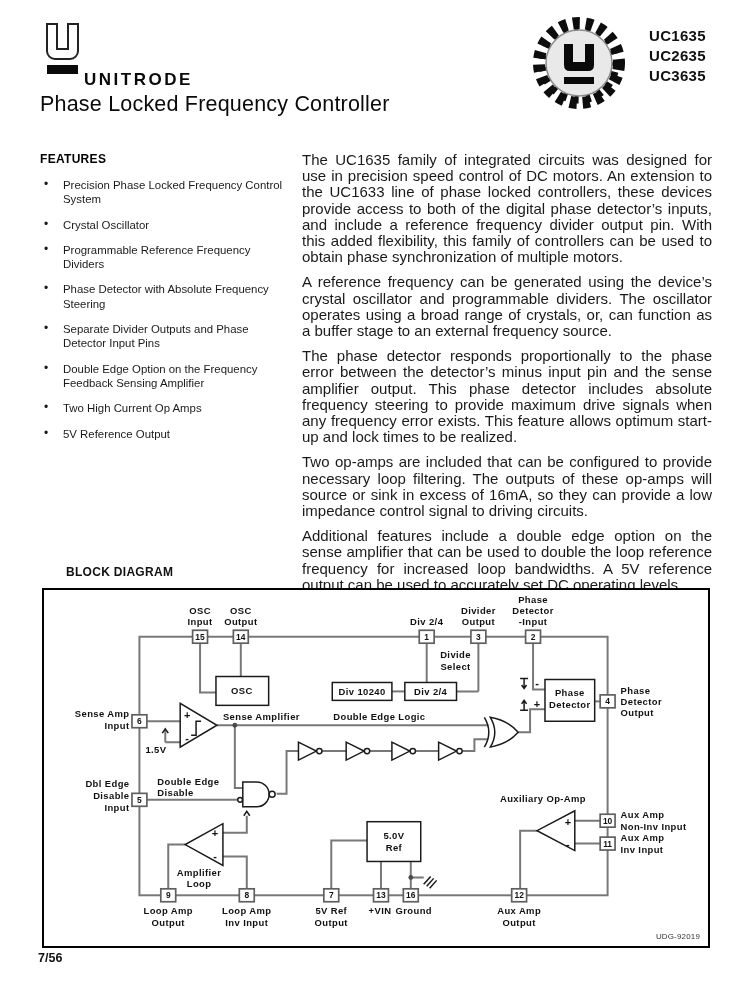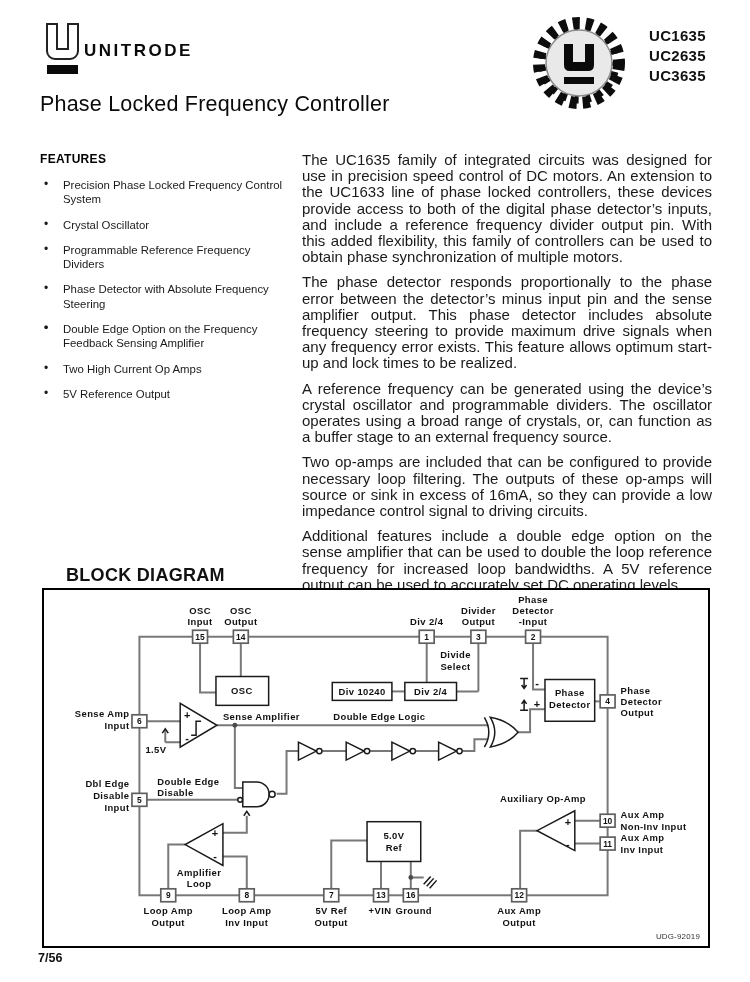--- a/index.html
+++ b/index.html
@@ -1,35 +1,35 @@
 <!DOCTYPE html>
 <html><head>
 <meta charset="utf-8">
 <style>
   html,body{margin:0;padding:0;}
   body{width:750px;height:982px;background:#ffffff;position:relative;
        font-family:"Liberation Sans",sans-serif;color:#111;overflow:hidden;}
   .abs{position:absolute;}
 
   
-  .brand-text{left:84px;top:41px;font-size:17px;font-weight:800;letter-spacing:2.5px;color:#0a0a0a;}
+  .brand-text{left:84px;top:70px;font-size:17px;font-weight:800;letter-spacing:2.5px;color:#0a0a0a;}
   .part-numbers{left:649px;top:26px;text-align:left;}
   .part-numbers .pn{font-size:15px;font-weight:700;line-height:20px;letter-spacing:0.3px;}
   .page-title{left:40px;top:92px;font-size:21.5px;letter-spacing:0.2px;color:#0a0a0a;text-align:center;}
 
   
   .features{left:40px;top:152px;width:254px;}
   .col-heading{font-size:12px;font-weight:700;letter-spacing:0.3px;margin:0 0 12px 0;color:#000;}
   .feat-item{position:relative;padding-left:23px;margin-bottom:11px;font-size:11.4px;line-height:14.3px;color:#1a1a1a;}
   .feat-item .bullet{position:absolute;left:4px;top:-1px;font-size:12px;}
   .description{left:302px;top:152px;width:410px;}
   .description p{margin:0 0 9px 0;font-size:15px;line-height:16.2px;text-align:justify;color:#1a1a1a;}
 
   
-  .bd-heading{left:40px;top:565px;font-size:18px;font-weight:700;letter-spacing:0.3px;padding-left:26px;}
+  .bd-heading{left:40px;top:565px;font-size:12px;font-weight:700;letter-spacing:0.3px;padding-left:26px;}
   .diagram-frame{left:42px;top:588px;width:664px;height:356px;border:2px solid #000;background:#fff;}
   .diag{position:absolute;left:0;top:0;}
   .diag text{font-family:"Liberation Sans",sans-serif;font-weight:bold;font-size:9.5px;fill:#111;letter-spacing:0.4px;}
   .diag text.pnum{font-size:8.5px;letter-spacing:0;}
   .diag text.sign{font-size:11px;letter-spacing:0;}
   .diag text.udg{font-size:8px;font-weight:normal;fill:#333;letter-spacing:0.2px;}
   .wire{stroke:#787878;stroke-width:2;fill:none;}
   .blk{stroke:#1a1a1a;stroke-width:1.5;fill:#ffffff;}
   .gate{stroke:#1a1a1a;stroke-width:1.5;fill:#ffffff;}
   .pinbox{stroke:#5f5f5f;stroke-width:1.7;fill:#ffffff;}
@@ -89,20 +89,21 @@
         <span>Programmable Reference Frequency Dividers</span>
       </div>
 
       <div class="feat-item">
         <span class="bullet">•</span>
         <span>Phase Detector with Absolute Frequency Steering</span>
       </div>
 
       <div class="feat-item">
         <span class="bullet">•</span>
+        <span>Separate Divider Outputs and Phase Detector Input Pins</span>
       </div>
 
       <div class="feat-item">
         <span class="bullet">•</span>
         <span>Double Edge Option on the Frequency Feedback Sensing Amplifier</span>
       </div>
 
       <div class="feat-item">
         <span class="bullet">•</span>
         <span>Two High Current Op Amps</span>
@@ -112,22 +113,22 @@
         <span class="bullet">•</span>
         <span>5V Reference Output</span>
       </div>
     </div>
 </div>
 
 <div class="abs description">
   <div>
 
   <p>The UC1635 family of integrated circuits was designed for use in precision speed control of DC motors. An extension to the UC1633 line of phase locked controllers, these devices provide access to both of the digital phase detector’s inputs, and include a reference frequency divider output pin. With this added flexibility, this family of controllers can be used to obtain phase synchronization of multiple motors.</p>
+      <p>A reference frequency can be generated using the device’s crystal oscillator and programmable dividers. The oscillator operates using a broad range of crystals, or, can function as a buffer stage to an external frequency source.</p>
       <p>The phase detector responds proportionally to the phase error between the detector’s minus input pin and the sense amplifier output. This phase detector includes absolute frequency steering to provide maximum drive signals when any frequency error exists. This feature allows optimum start-up and lock times to be realized.</p>
-      <p>A reference frequency can be generated using the device’s crystal oscillator and programmable dividers. The oscillator operates using a broad range of crystals, or, can function as a buffer stage to an external frequency source.</p>
       <p>Two op-amps are included that can be configured to provide necessary loop filtering. The outputs of these op-amps will source or sink in excess of 16mA, so they can provide a low impedance control signal to driving circuits.</p>
       <p>Additional features include a double edge option on the sense amplifier that can be used to double the loop reference frequency for increased loop bandwidths. A 5V reference output can be used to accurately set DC operating levels.</p>
     </div>
 </div>
 
 <div class="abs bd-heading">BLOCK DIAGRAM</div>
 
 <div class="abs diagram-frame">
 <svg class="diag" width="664" height="356" viewBox="0 0 668 358" preserveAspectRatio="none">
 

